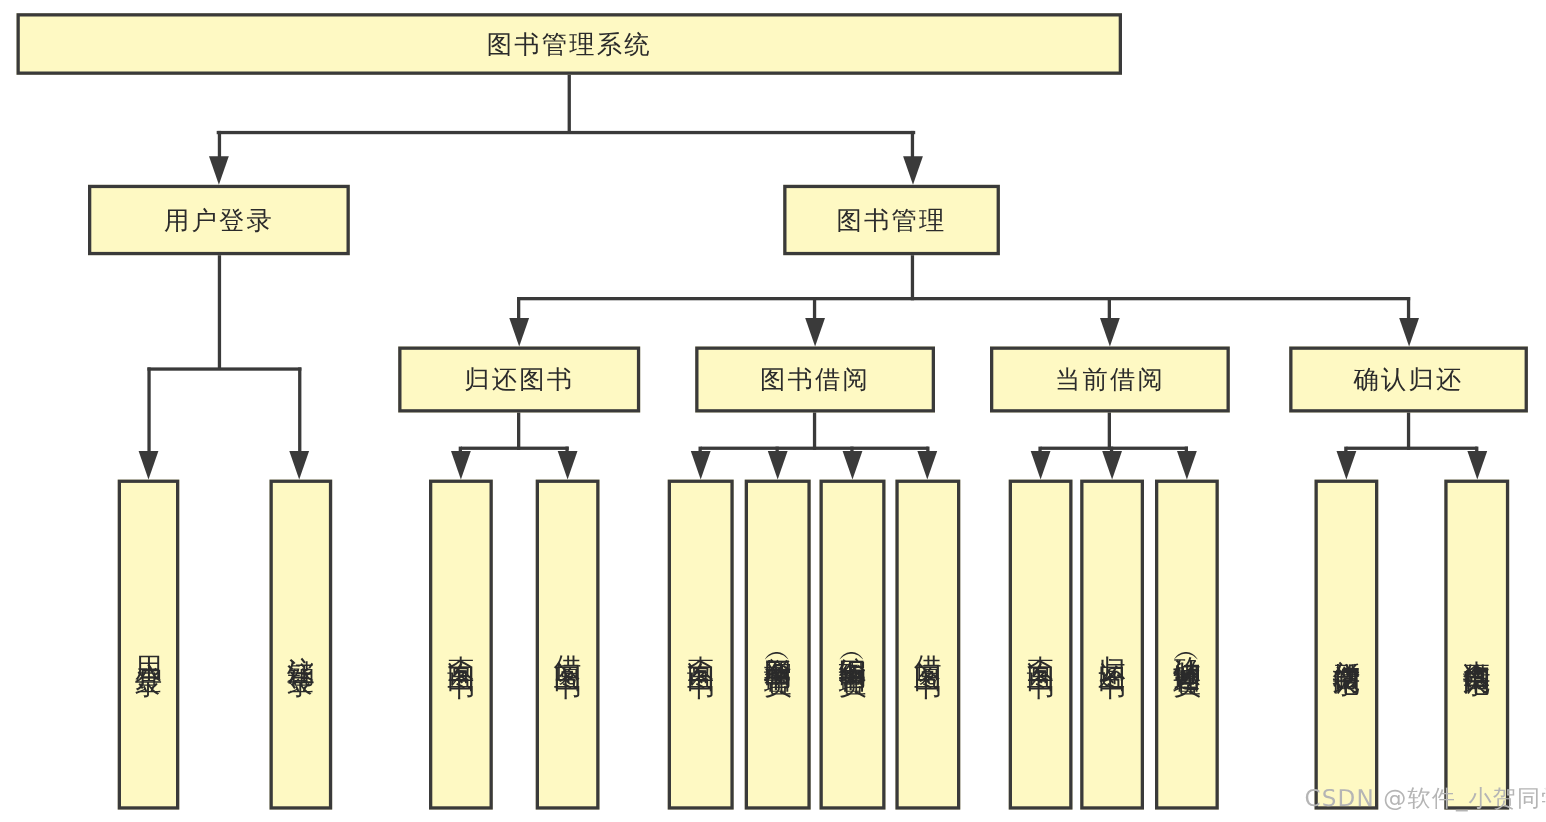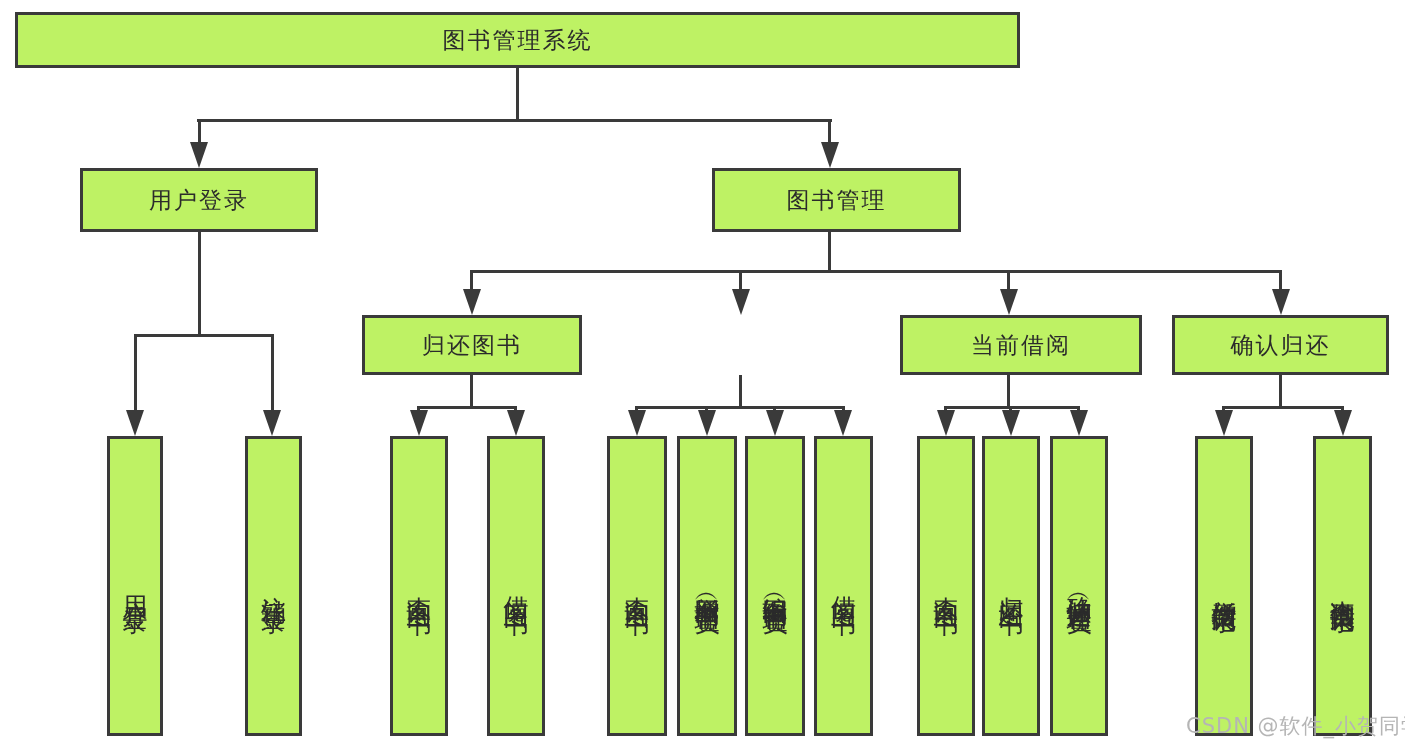--- a/index.html
+++ b/index.html
@@ -12,21 +12,21 @@
     position: relative;
     width: 1405px;
     height: 747px;
     background: var(--bg-color, #ffffff);
     overflow: hidden;
   }
   .box {
     position: absolute;
     box-sizing: border-box;
     border: 3px solid var(--line-color, #3a3a3a);
-    background: #bef264;
+    background: #fef9c3;
     display: flex;
     align-items: center;
     justify-content: center;
   }
   .box .lbl {
     color: var(--text-color, #2b2b2b);
     font-size: 23px;
     letter-spacing: 2px;
     white-space: nowrap;
   }
@@ -72,28 +72,31 @@
 
 <div class="canvas">
 
   <div class="box" style="left:15px;top:12px;width:1005px;height:56px">
     <span class="lbl">图书管理系统</span>
   </div>
 
   <div class="box" style="left:80px;top:168px;width:238px;height:64px">
     <span class="lbl">用户登录</span>
   </div>
-  <div class="box" style="left:712px;top:168px;width:249px;height:64px">
+  <div class="box" style="left:712px;top:168px;width:197px;height:64px">
     <span class="lbl">图书管理</span>
   </div>
 
   <div class="box" style="left:362px;top:315px;width:220px;height:60px">
     <span class="lbl">归还图书</span>
   </div>
-  <div class="box" style="left:900px;top:315px;width:242px;height:60px">
+  <div class="box" style="left:632px;top:315px;width:218px;height:60px">
+    <span class="lbl">图书借阅</span>
+  </div>
+  <div class="box" style="left:900px;top:315px;width:218px;height:60px">
     <span class="lbl">当前借阅</span>
   </div>
   <div class="box" style="left:1172px;top:315px;width:217px;height:60px">
     <span class="lbl">确认归还</span>
   </div>
 
   <div class="box v" style="left:107px;top:436px;width:56px;height:300px">
     <span class="lbl">用户登录</span>
   </div>
   <div class="box v" style="left:245px;top:436px;width:57px;height:300px">

